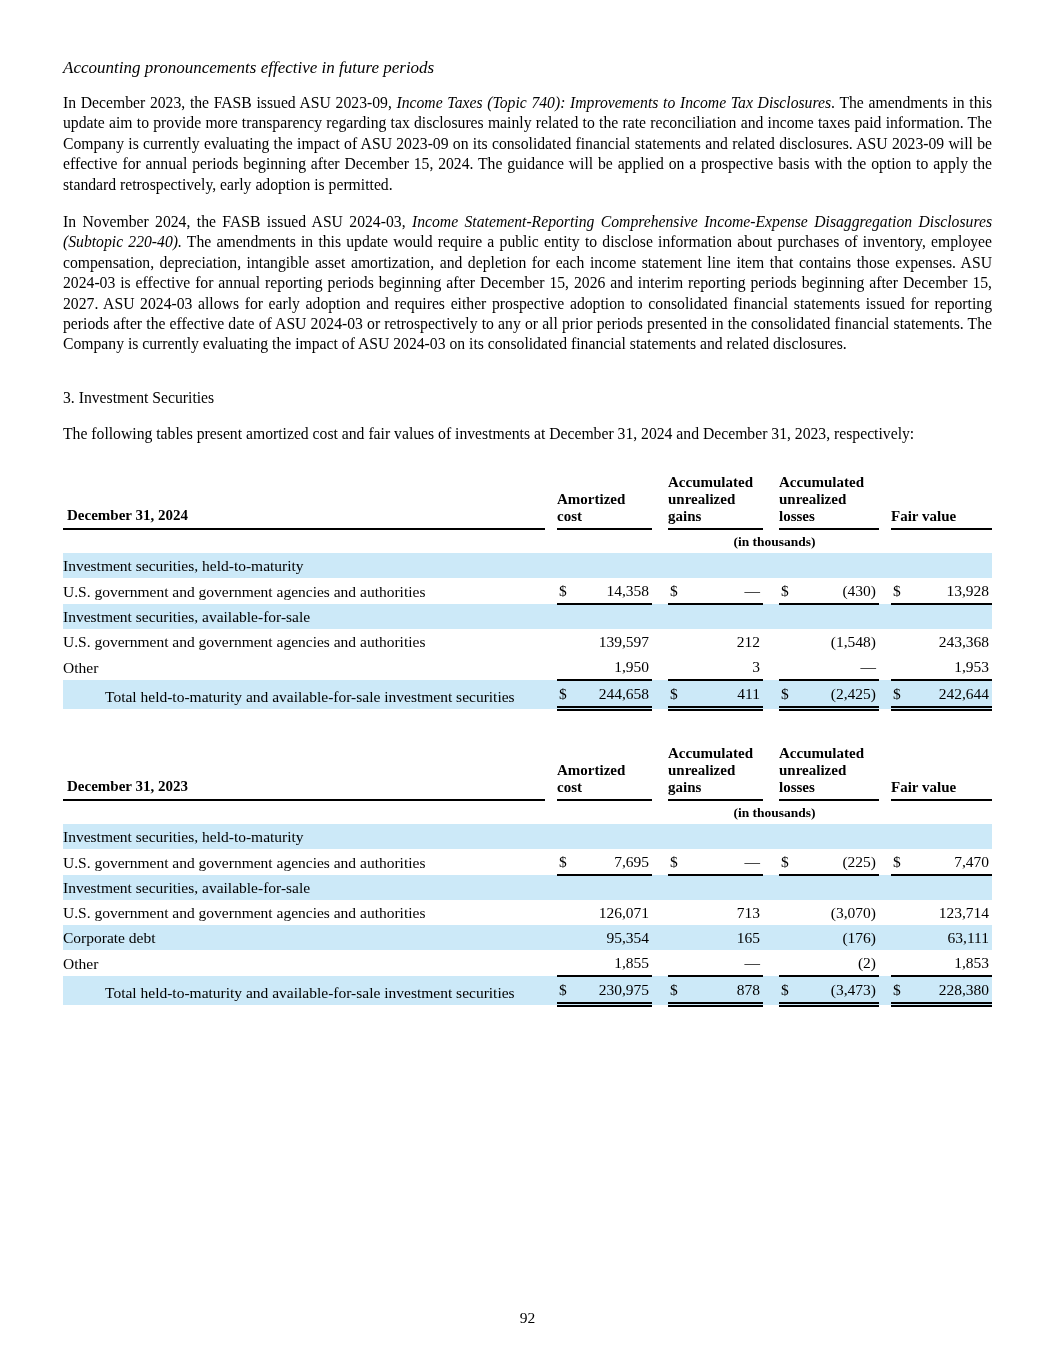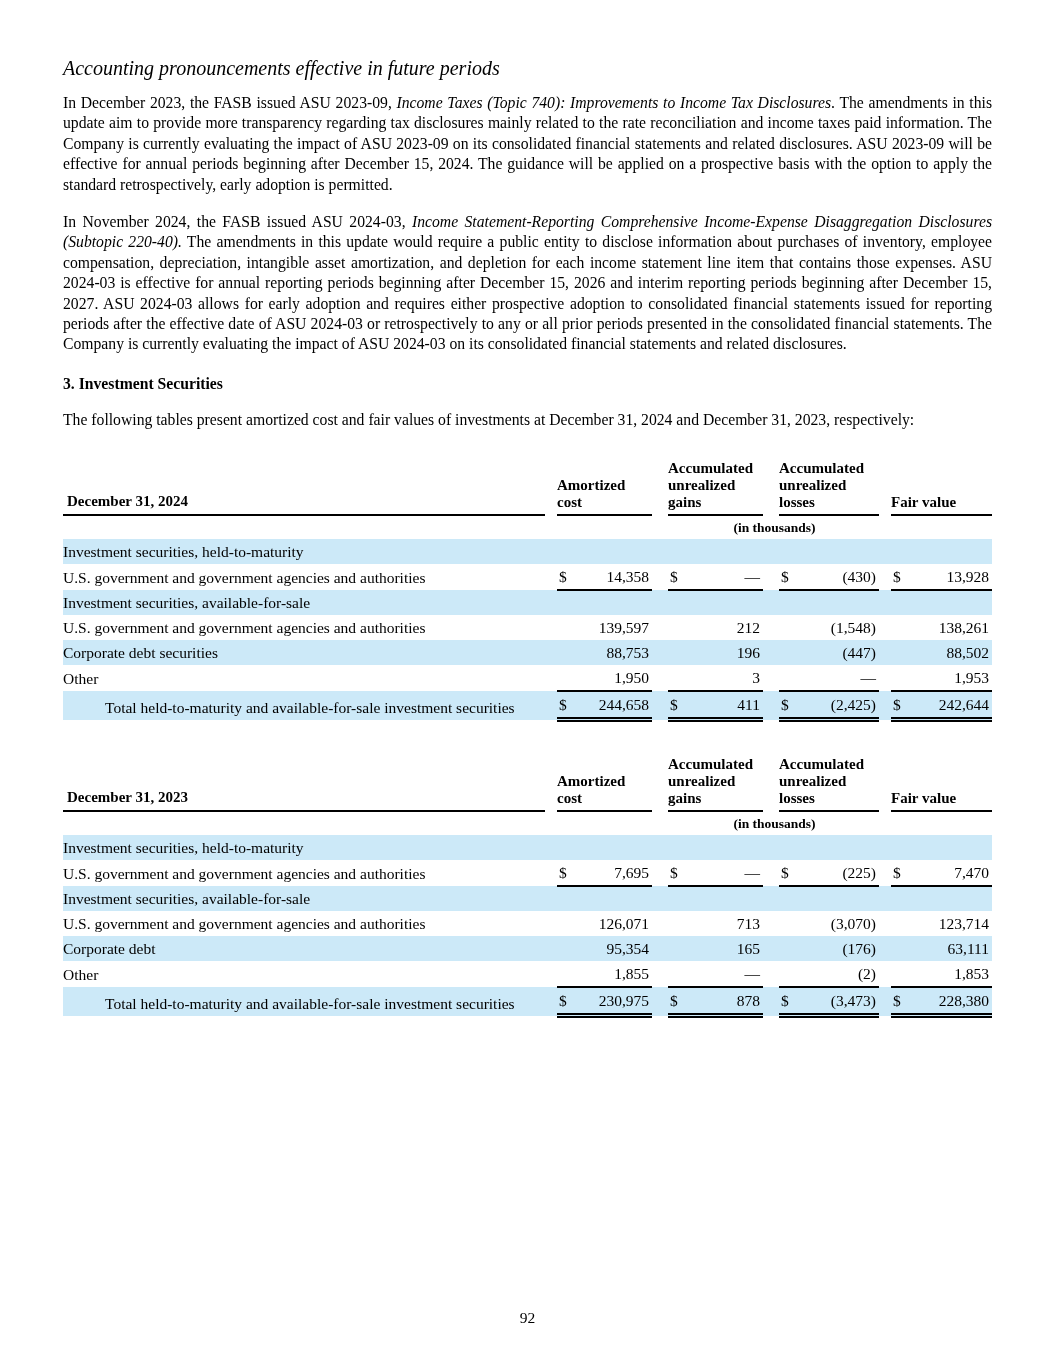--- a/index.html
+++ b/index.html
@@ -1,22 +1,22 @@
 <!DOCTYPE html>
 <html><head>
 <meta charset="utf-8">
 <style>
   html,body{margin:0;padding:0;}
   body{
     width:1055px;min-height:1365px;background:#ffffff;color:#000;
     font-family:"Liberation Serif", serif;position:relative;box-sizing:border-box;
     padding:58px 63px 0 63px;
   }
-  .h-italic{font-style:italic;font-size:20px;line-height:20px;margin:0 0 15px 0;}
-  .h-bold{font-weight:bold;font-size:15.7px;line-height:20px;margin:19px 0 16px 0;}
+  .h-italic{font-style:italic;font-size:17px;line-height:20px;margin:0 0 15px 0;}
+  .h-bold{font-weight:normal;font-size:15.7px;line-height:20px;margin:33px 0 16px 0;}
   p.body-para{margin:0 0 17px 0;text-align:justify;font-size:15.7px;line-height:20.4px;}
   p.body-para .it{font-style:italic;}
   .intro-para{margin:0;}
 
   .table-wrap{margin-top:27px;}
   .fin-table{border-collapse:collapse;table-layout:fixed;width:929px;}
   .fin-table td{font-size:15.5px;line-height:19px;padding:3px 0;vertical-align:bottom;}
   .c-label{width:482px;} .c-sp0{width:12px;}
   .c-d{width:15px;} .c-v1{width:80px;} .c-sp{width:16px;}
   .c-v2{width:80px;} .c-v3{width:85px;} .c-sp3{width:12px;} .c-v4{width:86px;}
@@ -148,36 +148,21 @@
           <td class="dollar"></td>
           <td class="val">139,597</td>
           <td class="sp"></td>
           <td class="dollar"></td>
           <td class="val">212</td>
           <td class="sp"></td>
           <td class="dollar"></td>
           <td class="val">(1,548)</td>
           <td class="sp"></td>
           <td class="dollar"></td>
-          <td class="val">138,261</td>
-        </tr>
-        <tr class="shaded">
-          <td class="lbl indent-1">Corporate debt securities</td>
-          <td class="sp"></td>
-          <td class="dollar"></td>
-          <td class="val">88,753</td>
-          <td class="sp"></td>
-          <td class="dollar"></td>
-          <td class="val">196</td>
-          <td class="sp"></td>
-          <td class="dollar"></td>
-          <td class="val">(447)</td>
-          <td class="sp"></td>
-          <td class="dollar"></td>
-          <td class="val">88,502</td>
+          <td class="val">243,368</td>
         </tr>
         <tr>
           <td class="lbl indent-1">Other</td>
           <td class="sp"></td>
           <td class="dollar rule-s"></td>
           <td class="val rule-s">1,950</td>
           <td class="sp"></td>
           <td class="dollar rule-s"></td>
           <td class="val rule-s">3</td>
           <td class="sp"></td>

